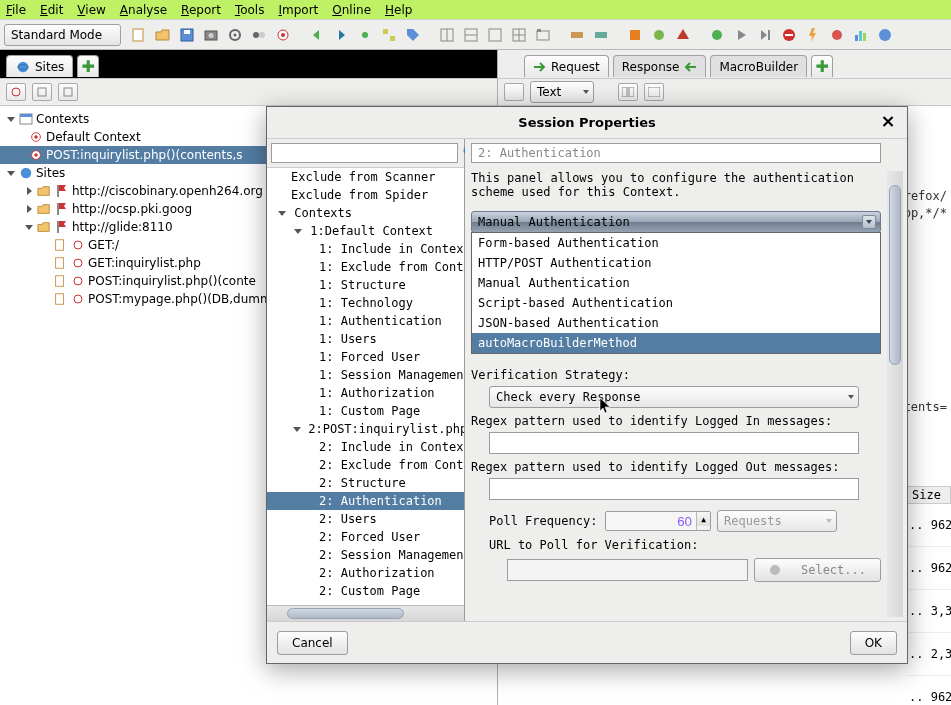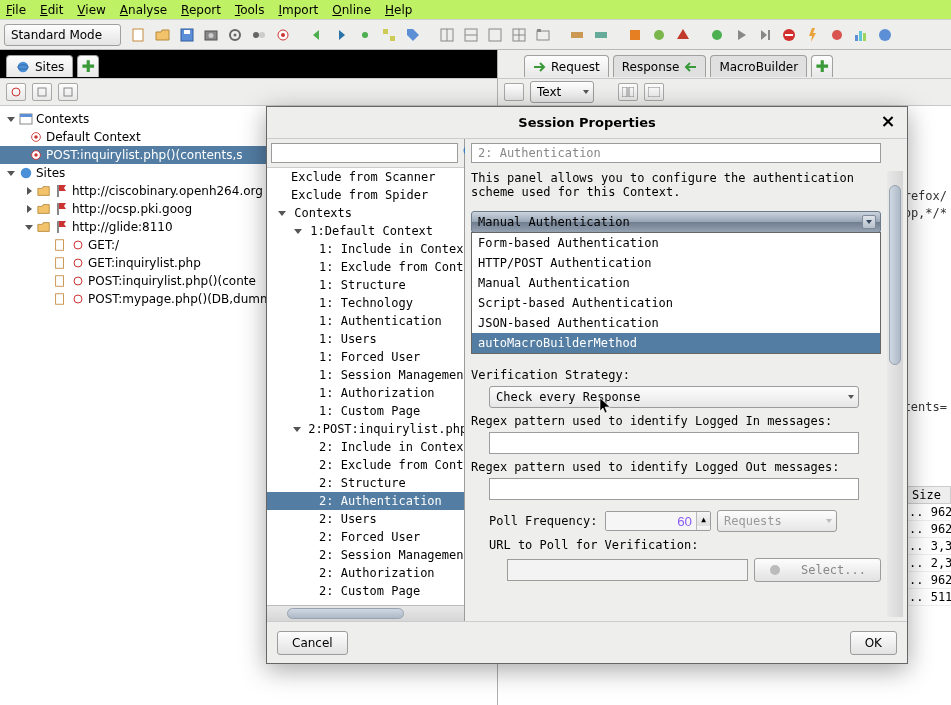--- a/index.html
+++ b/index.html
@@ -164,21 +164,21 @@
 .right-table {
   position: absolute;
   right: 0;
   top: 480px;
   width: 44px;
   background: #fff;
   font-family: monospace;
   font-size: 12px;
 }
 .right-table .hdr { background: #eee; border: 1px solid #ccc; padding: 1px 4px; }
-.right-table .cell { border-bottom: 1px solid #eee; padding: 1px 2px; text-align: center; white-space: nowrap; }
+.right-table .cell { border-bottom: 1px solid #eee; padding: 14px 2px; text-align: center; white-space: nowrap; }
 
 
 .overlay {
   position: absolute;
   left: 266px;
   top: 106px;
   width: 642px;
   height: 558px;
   background: #eeeeec;
   border: 1px solid #666;

